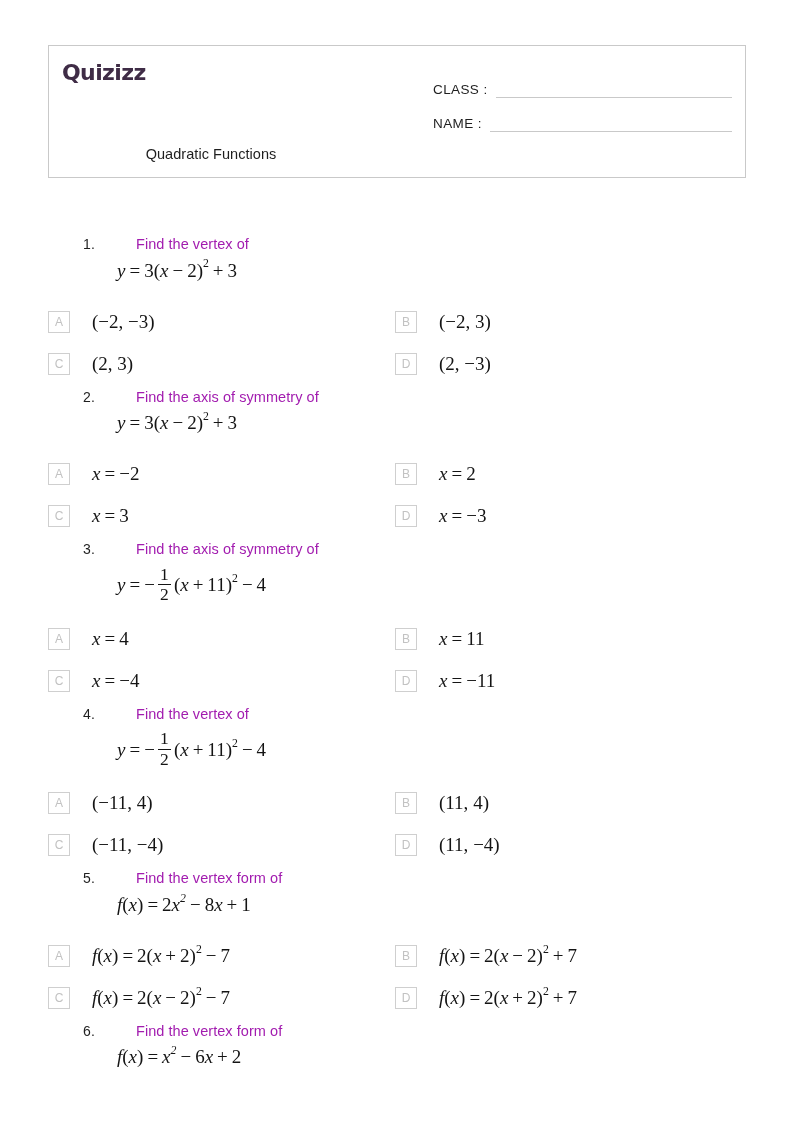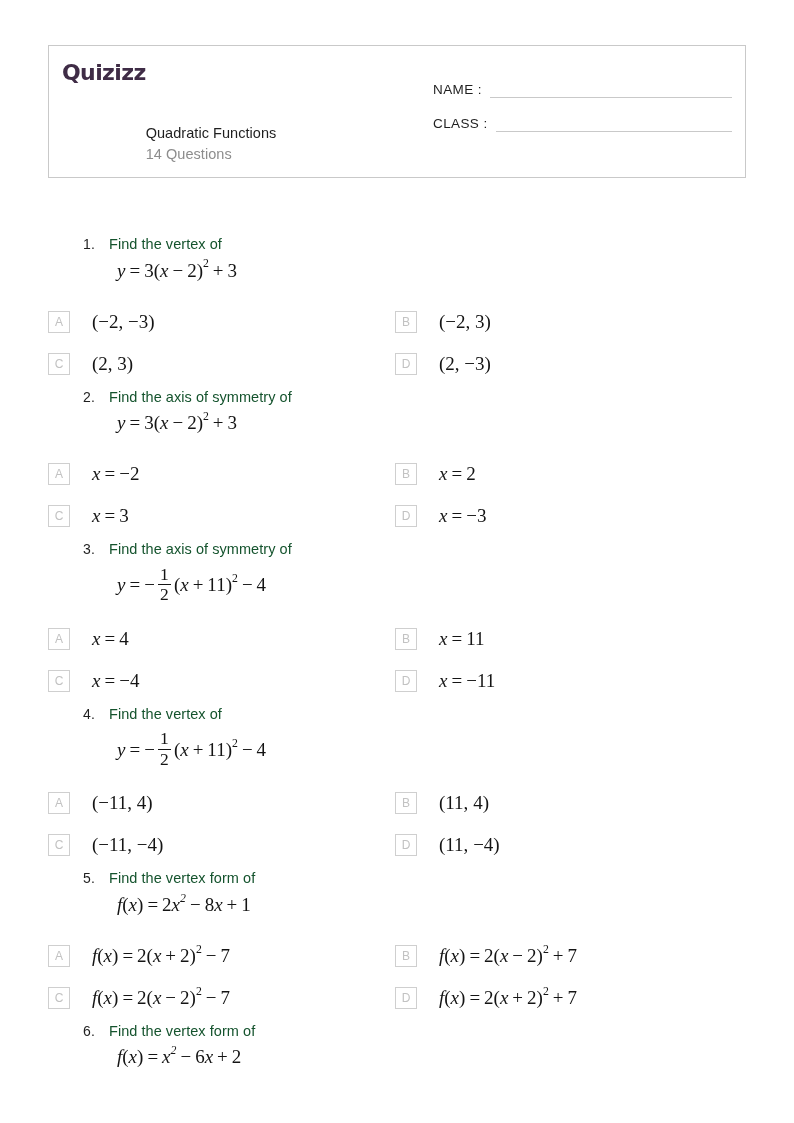--- a/index.html
+++ b/index.html
@@ -115,23 +115,24 @@
     color: #1f1f1f;
     padding-top: 1px;
     letter-spacing: 0.1px;
   }
   .q-body {
     flex: 1;
     padding-left: 14px;
   }
   .q-text {
     font-size: 14.5px;
-    color: #14532d;
+    color: #a21caf;
     line-height: 1.35;
     letter-spacing: 0.05px;
+    margin-left: 27px;
   }
   .q-formula {
     margin-top: 6px;
     padding-left: 8px;
     min-height: 26px;
   }
 
   
   .math {
     font-family: "Liberation Serif", "DejaVu Serif", serif;
@@ -218,30 +219,29 @@
 </head>
 <body>
 
 <div class="page">
 
   <div class="header-card">
     <div class="header-left">
       <div class="logo">Quizizz</div>
       <div class="header-titles">
         <div class="quiz-title">Quadratic Functions</div>
-        <div class="quiz-count">14 Questions</div>
       </div>
     </div>
     <div class="header-right">
       <div class="field-row">
+        <span class="field-label">CLASS :</span>
+        <span class="field-line"></span>
+      </div>
+      <div class="field-row">
         <span class="field-label">NAME :</span>
-        <span class="field-line"></span>
-      </div>
-      <div class="field-row">
-        <span class="field-label">CLASS :</span>
         <span class="field-line"></span>
       </div>
     </div>
   </div>
 
   <div class="questions" id="questions-root">
       <div class="question">
         <div class="q-head">
           <div class="q-num">1.</div>
           <div class="q-body">

